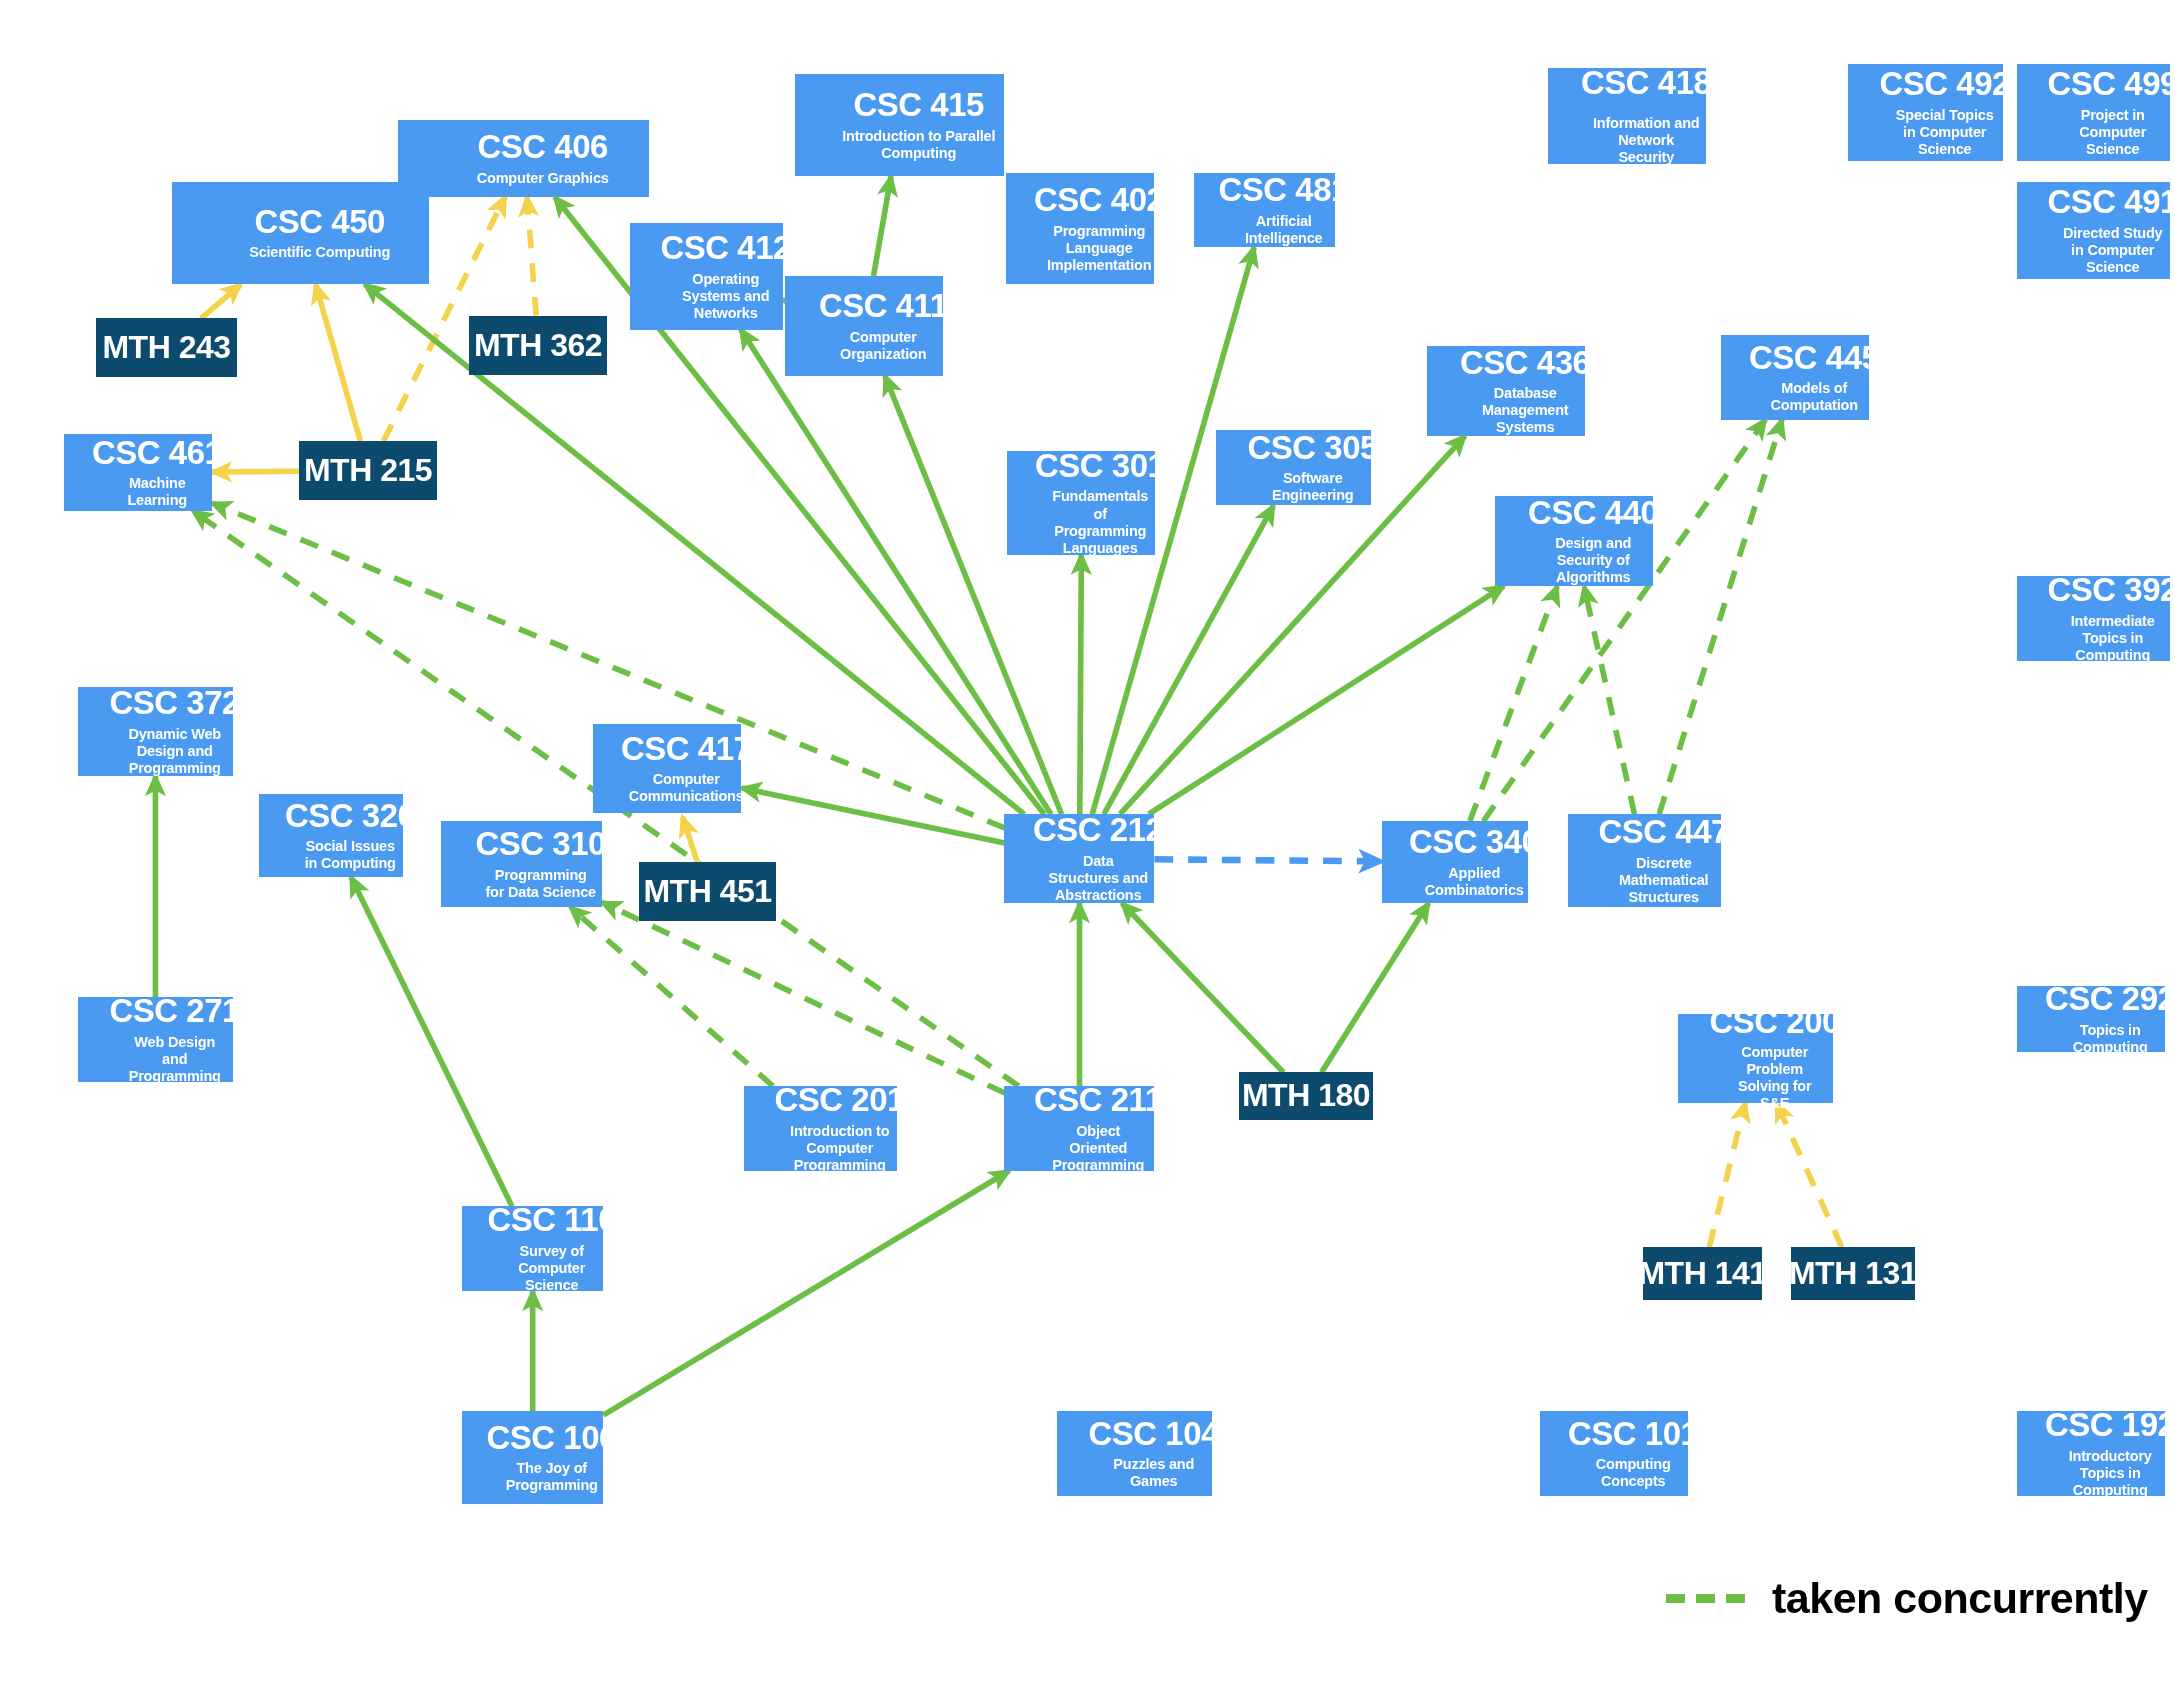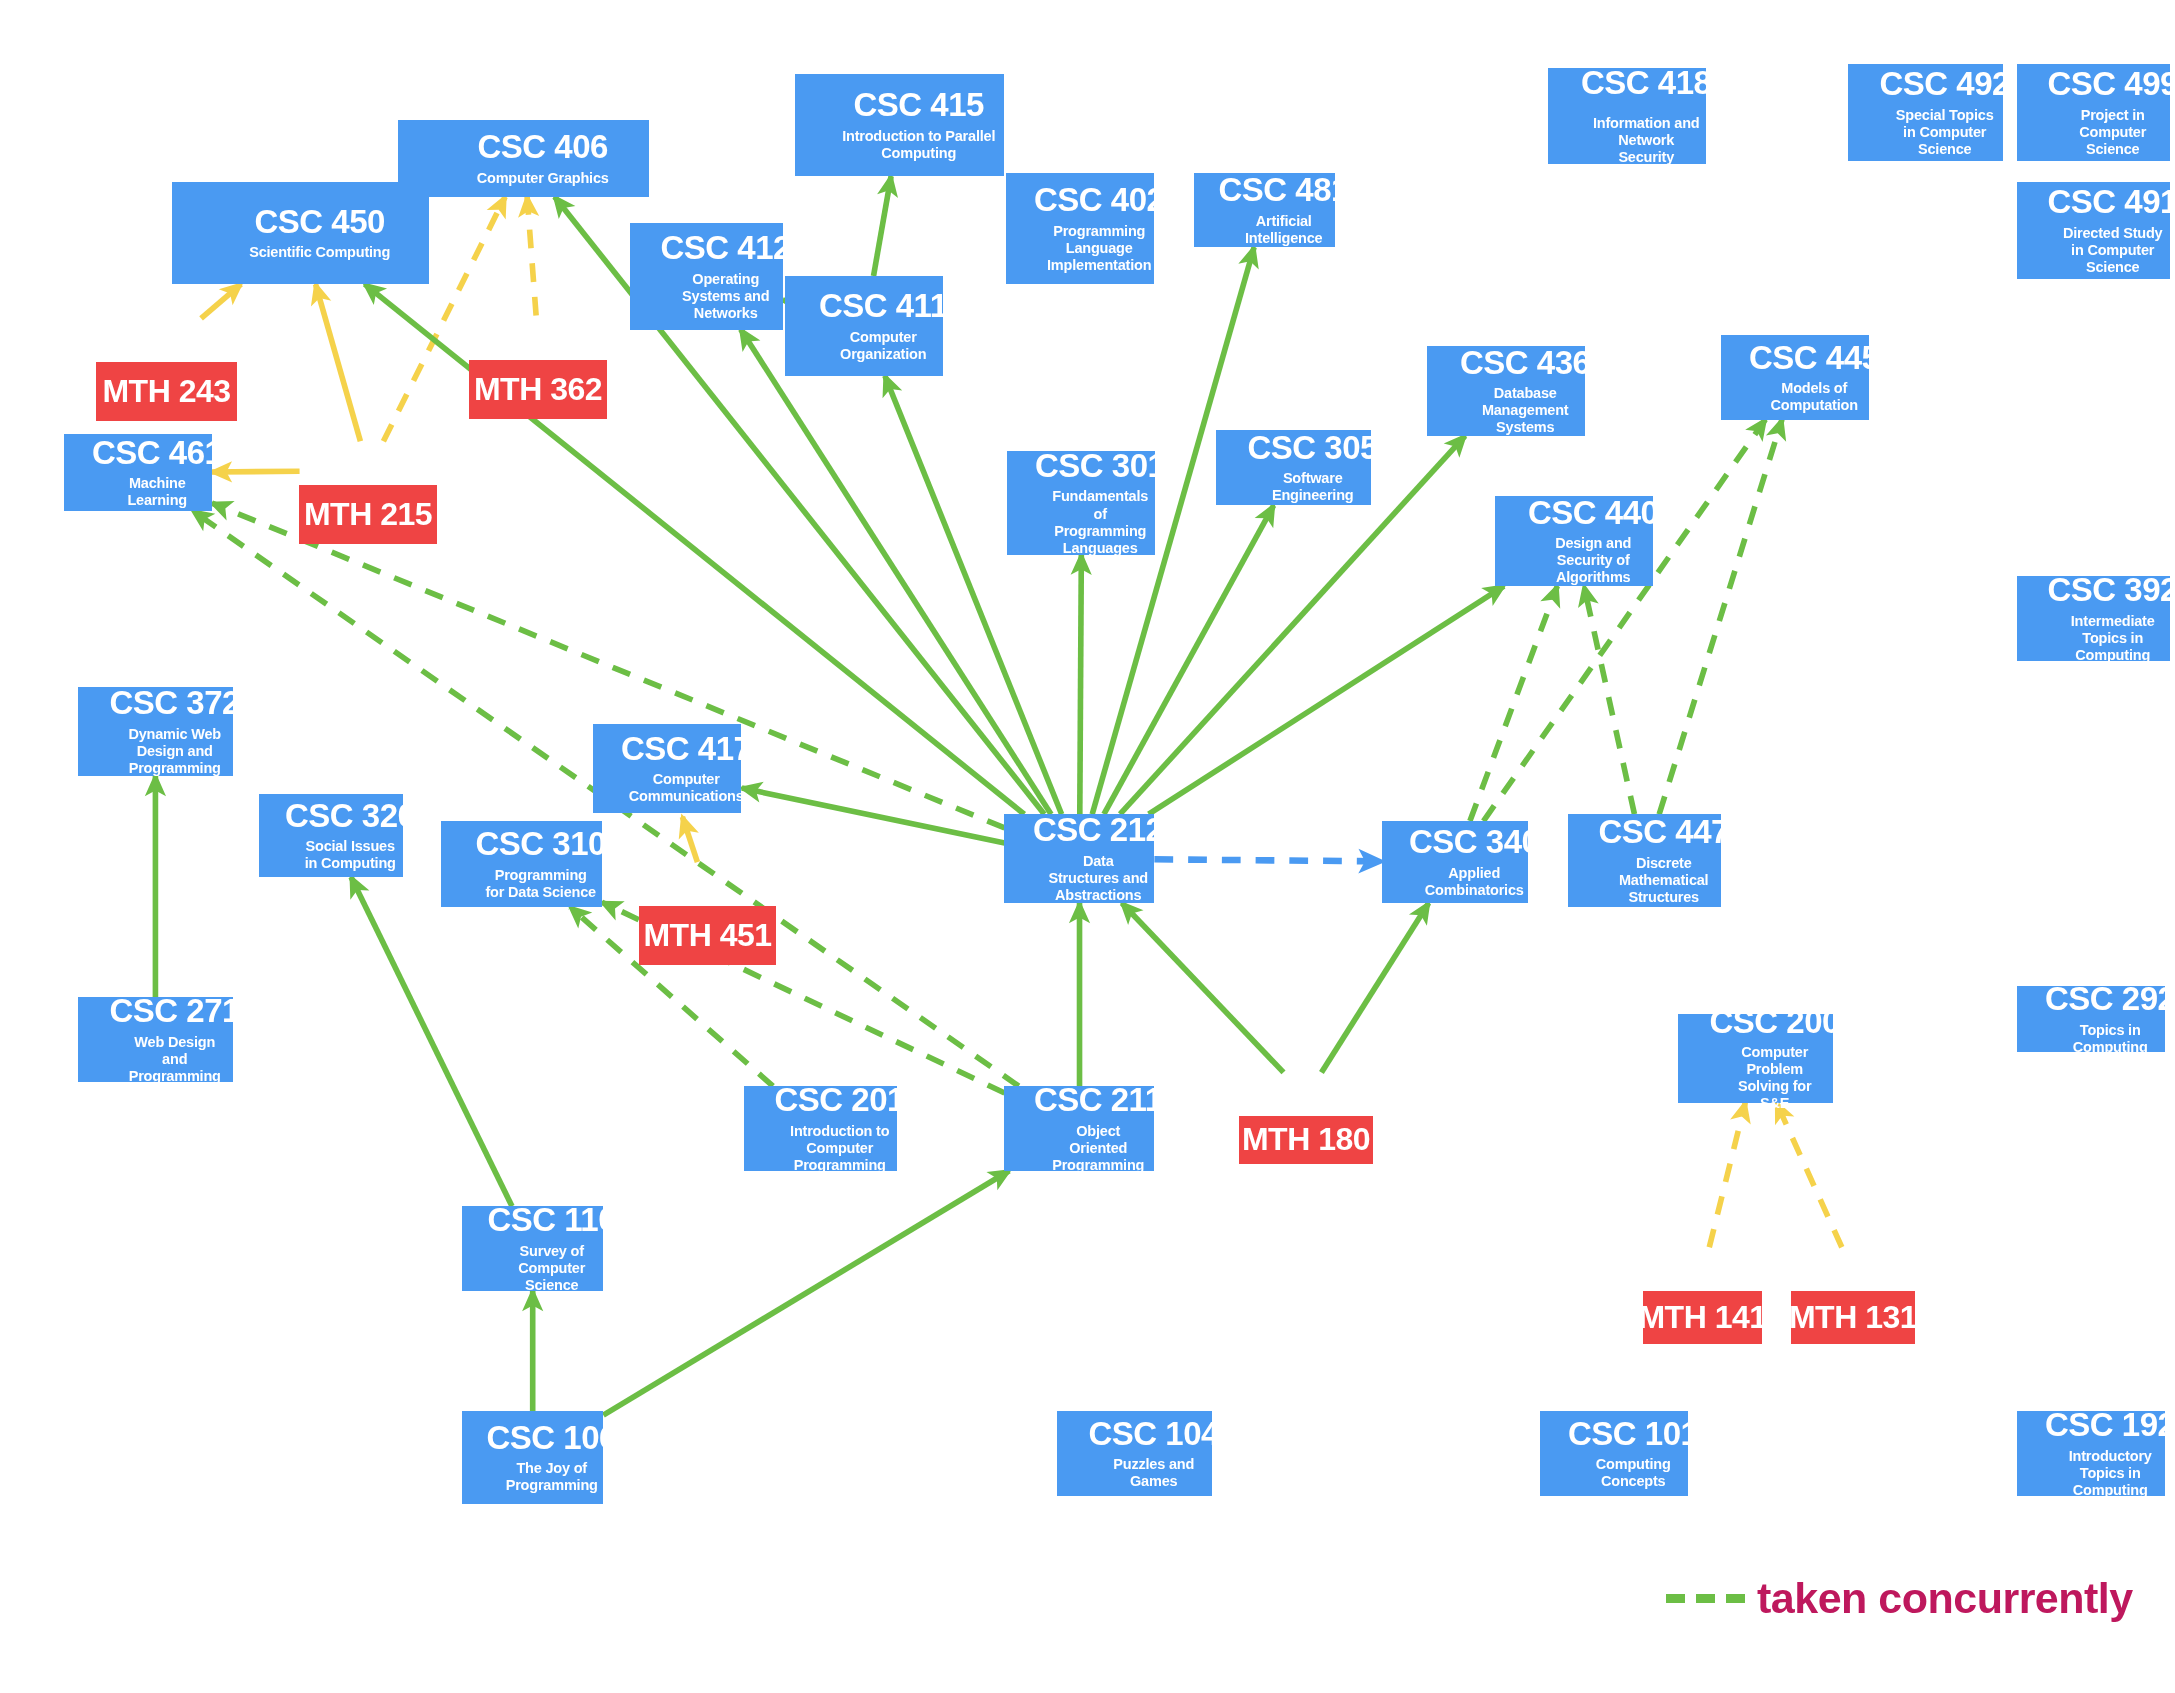--- a/index.html
+++ b/index.html
@@ -25,43 +25,43 @@
     flex-direction:column;
     align-items:center;
     justify-content:center;
     text-align:center;
     color:#ffffff;
     padding:3.7px 5.6px;
     line-height:1.05;
     z-index:5;
   }
   .node.csc{background:#4a9af2;padding-left:44px;}
-  .node.mth{background:#ef4444;margin-top:44px;}
+  .node.mth{background:#0c4a6e;}
   .node .code{
     font-size:33px;
     font-weight:700;
     letter-spacing:-0.5px;
     white-space:nowrap;
   }
   .node.mth .code{font-size:32px;}
   .node .title{
     font-size:14.5px;
     font-weight:700;
     margin-top:4.7px;
     letter-spacing:-0.2px;
     line-height:1.18;
   }
   .node .title:empty{display:none;}
   .legend{
     position:absolute;
     z-index:6;
     display:flex;
     align-items:center;
-    gap:10px;
-    color:#be185d;
+    gap:25px;
+    color:#000000;
     font-weight:700;
     font-size:43px;
     letter-spacing:-0.5px;
     white-space:nowrap;
   }
   .legend .dashes{
     display:inline-block;
     width:81px;height:8.4px;
     background:repeating-linear-gradient(to right,#6cbe45 0 19px,transparent 19px 30px);
   }

